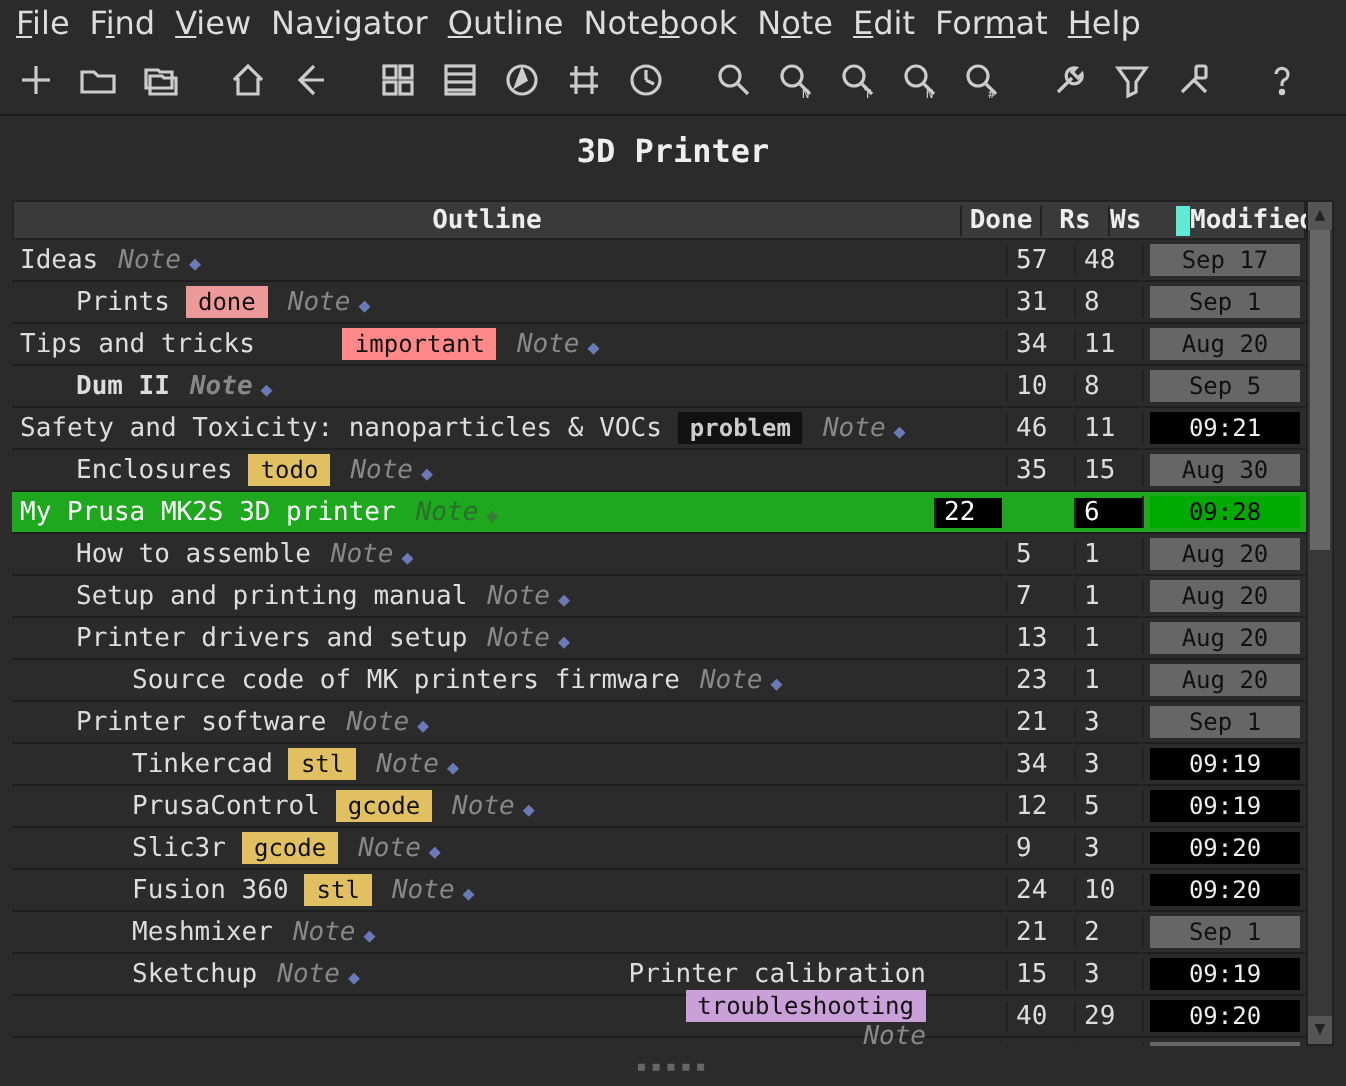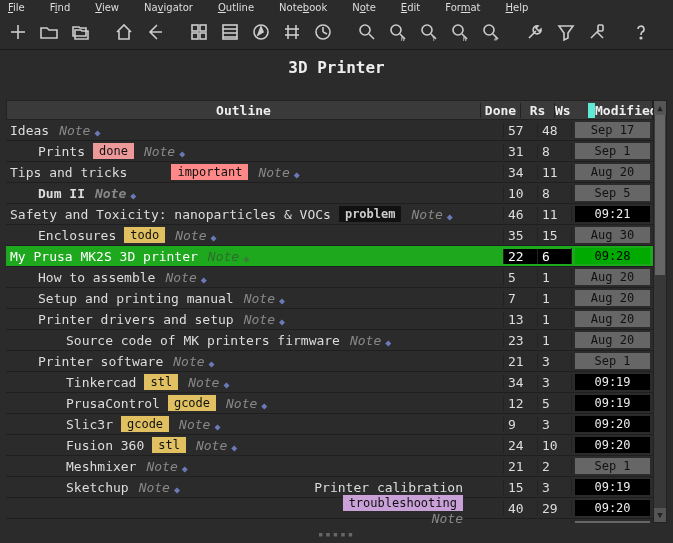--- a/index.html
+++ b/index.html
@@ -8,24 +8,24 @@
     color: #ccc;
     font-family: "DejaVu Sans Mono", "Consolas", monospace;
     font-size: 13px;
     width: 673px;
     height: 543px;
     overflow: hidden;
     position: relative;
   }
   .menubar {
     display: flex;
-    gap: 25px;
+    gap: 10px;
     padding: 2px 8px 4px 8px;
     font-family: "DejaVu Sans", sans-serif;
-    font-size: 10px;
+    font-size: 16px;
     color: #ddd;
     align-items: center;
   }
   .menubar .menu-item { cursor: pointer; }
   .menubar .menu-item .ul { text-decoration: underline; }
   .toolbar {
     display: flex;
     align-items: center;
     gap: 7px;
     padding: 3px 6px 5px 6px;
@@ -111,21 +111,21 @@
   .tag-done      { background: #e99; }
   .tag-important { background: #f88; margin-left: 44px; }
   .tag-problem   { background: #111; color: #ccc; font-weight: bold; }
   .tag-todo      { background: #e0c060; }
   .tag-stl       { background: #e0c060; }
   .tag-gcode     { background: #e0c060; }
   .tag-trouble   { background: #c9a0d8; }
   .row.selected { background: #1ea81e; color: #fff; }
   .row.selected .note-label { color: #2d6d2d; }
   .row.selected .diamond { color: #3a7a3a; }
-  .row.selected .c-rs, .row.selected .c-ws { background: #000; color:#fff;}
+  .row.selected .c-rs, .row.selected .c-ws { background: #000; color:#fff;margin-left:36px;}
   .scrollbar {
     width: 14px;
     background: #383838;
     border: 1px solid #222;
     display: flex; flex-direction: column;
   }
   .scrollbar .arrow { height: 14px; background:#555; display:flex; align-items:center; justify-content:center; color:#222; font-size:9px;}
   .scrollbar .track { flex:1; position:relative; }
   .scrollbar .thumb { position:absolute; top:0; left:1px; right:1px; height:160px; background:#666; }
   .footer-grip {

